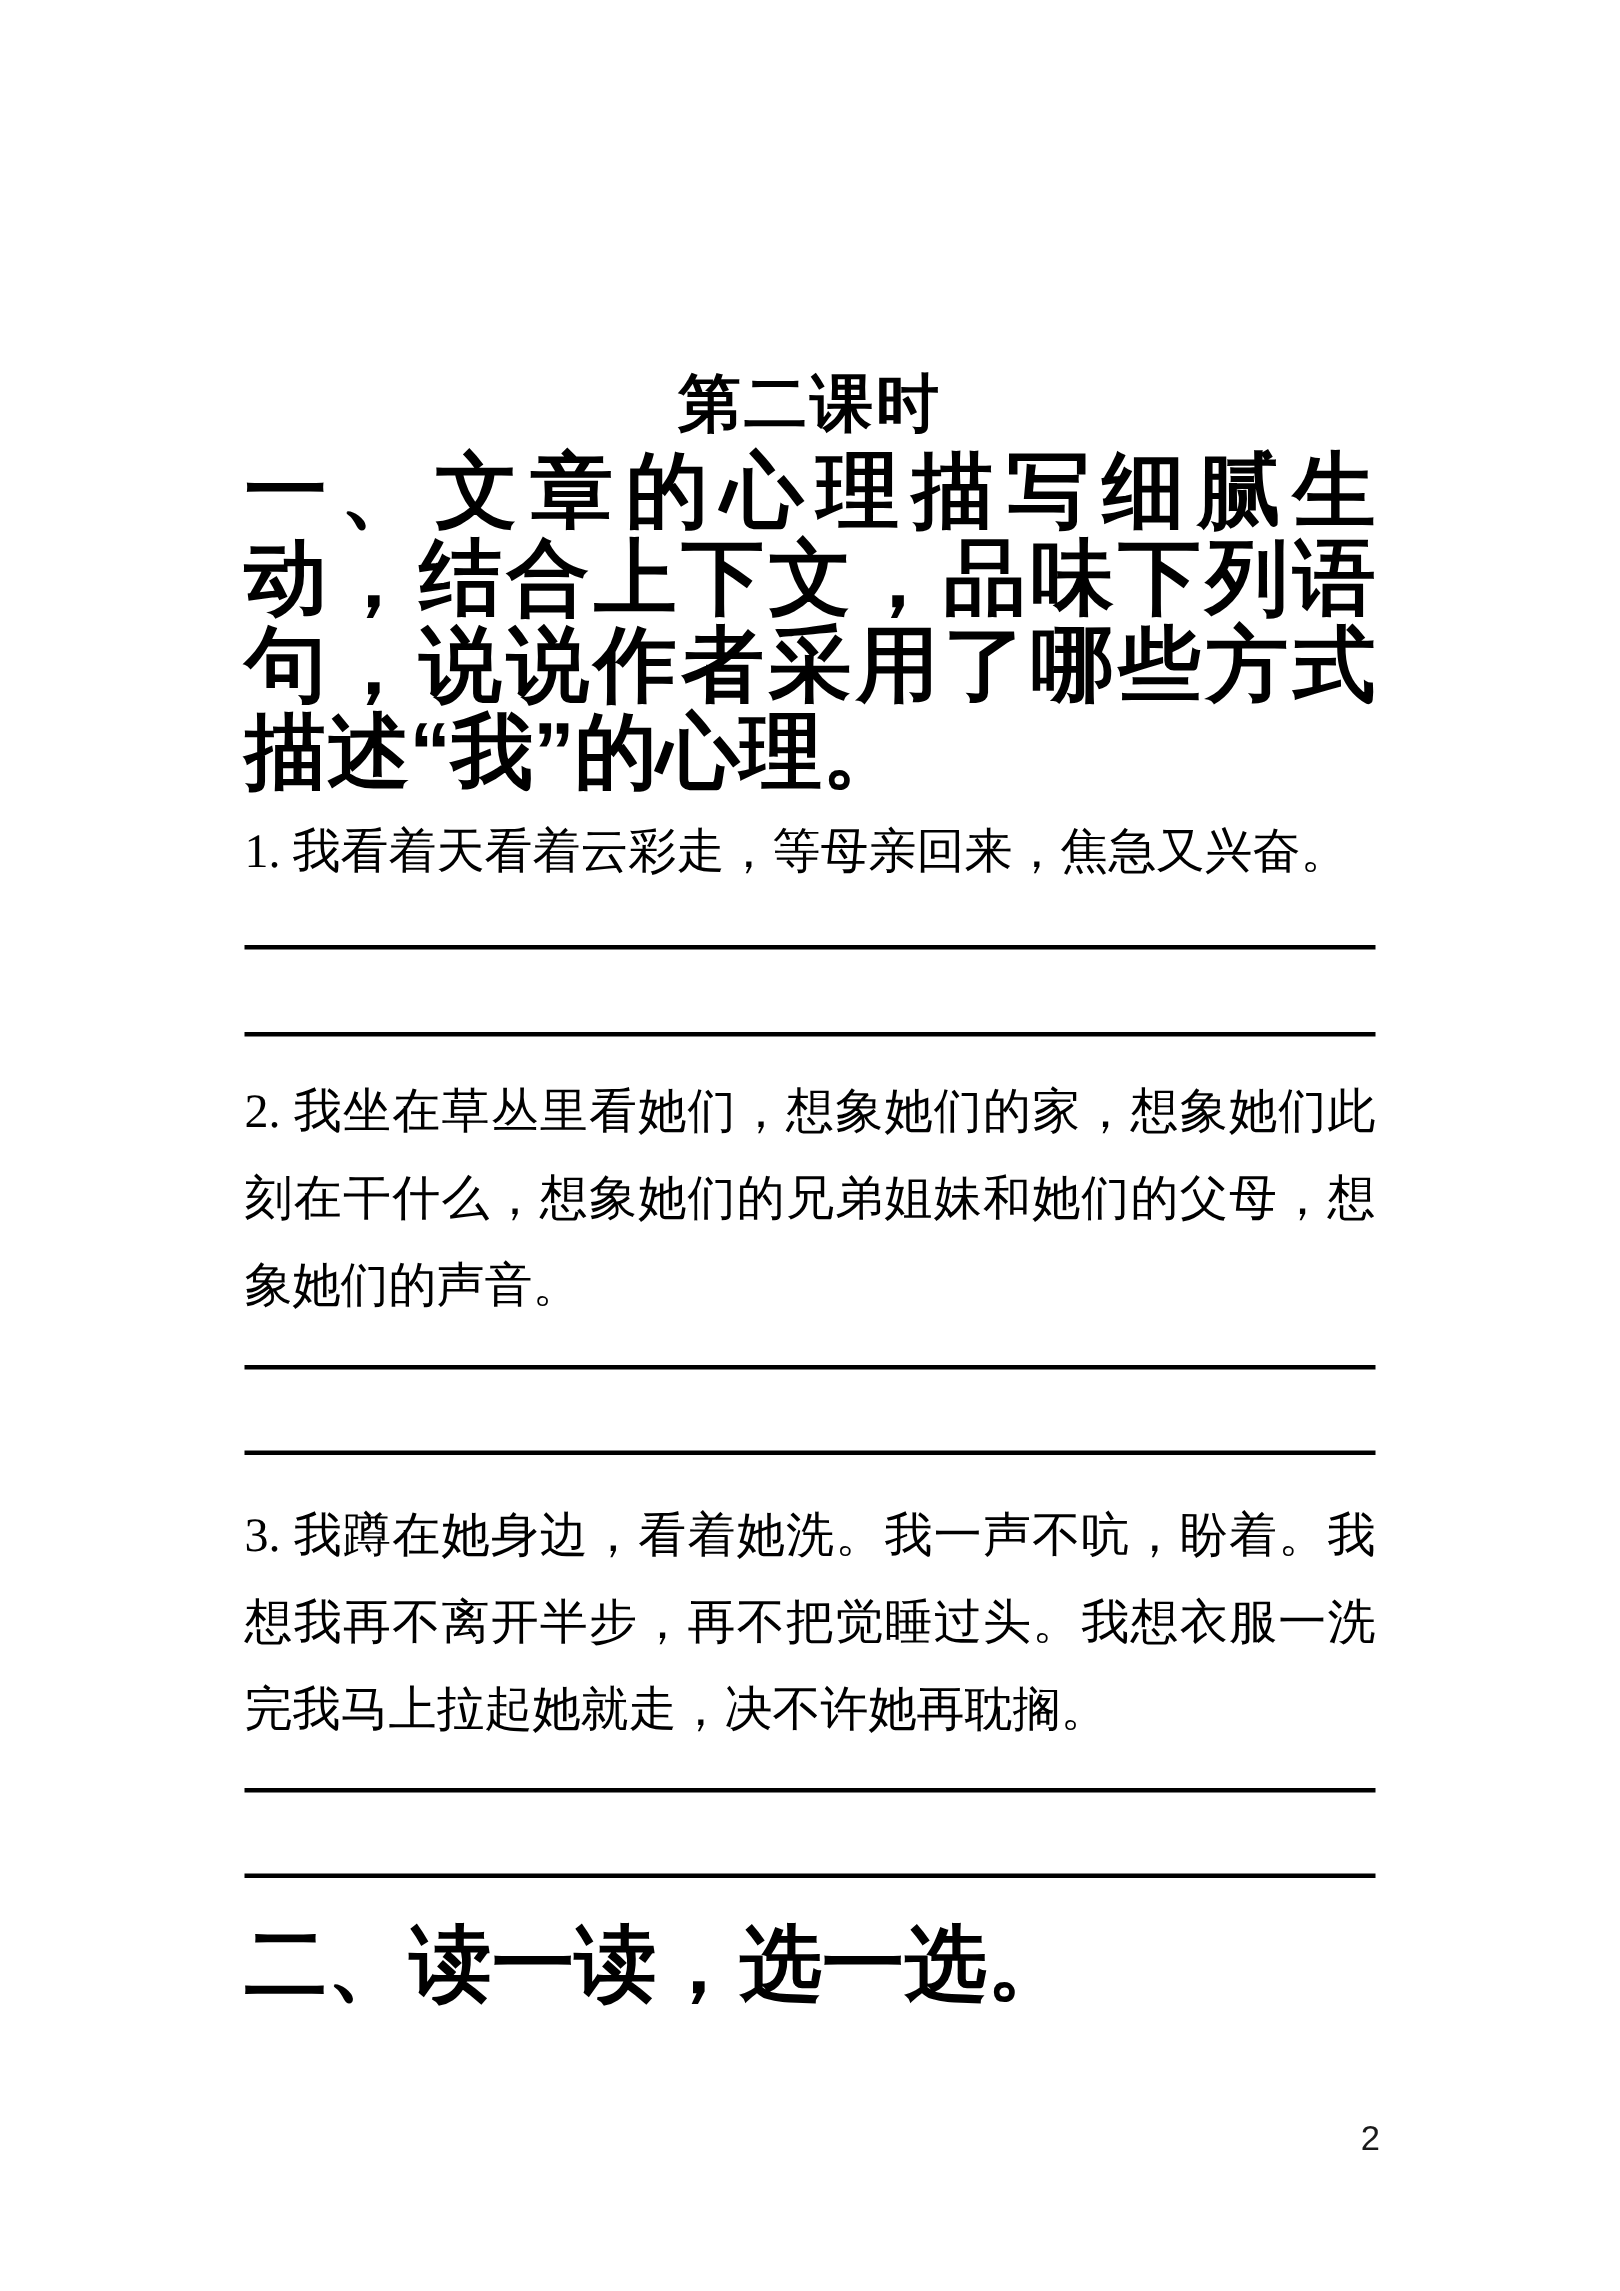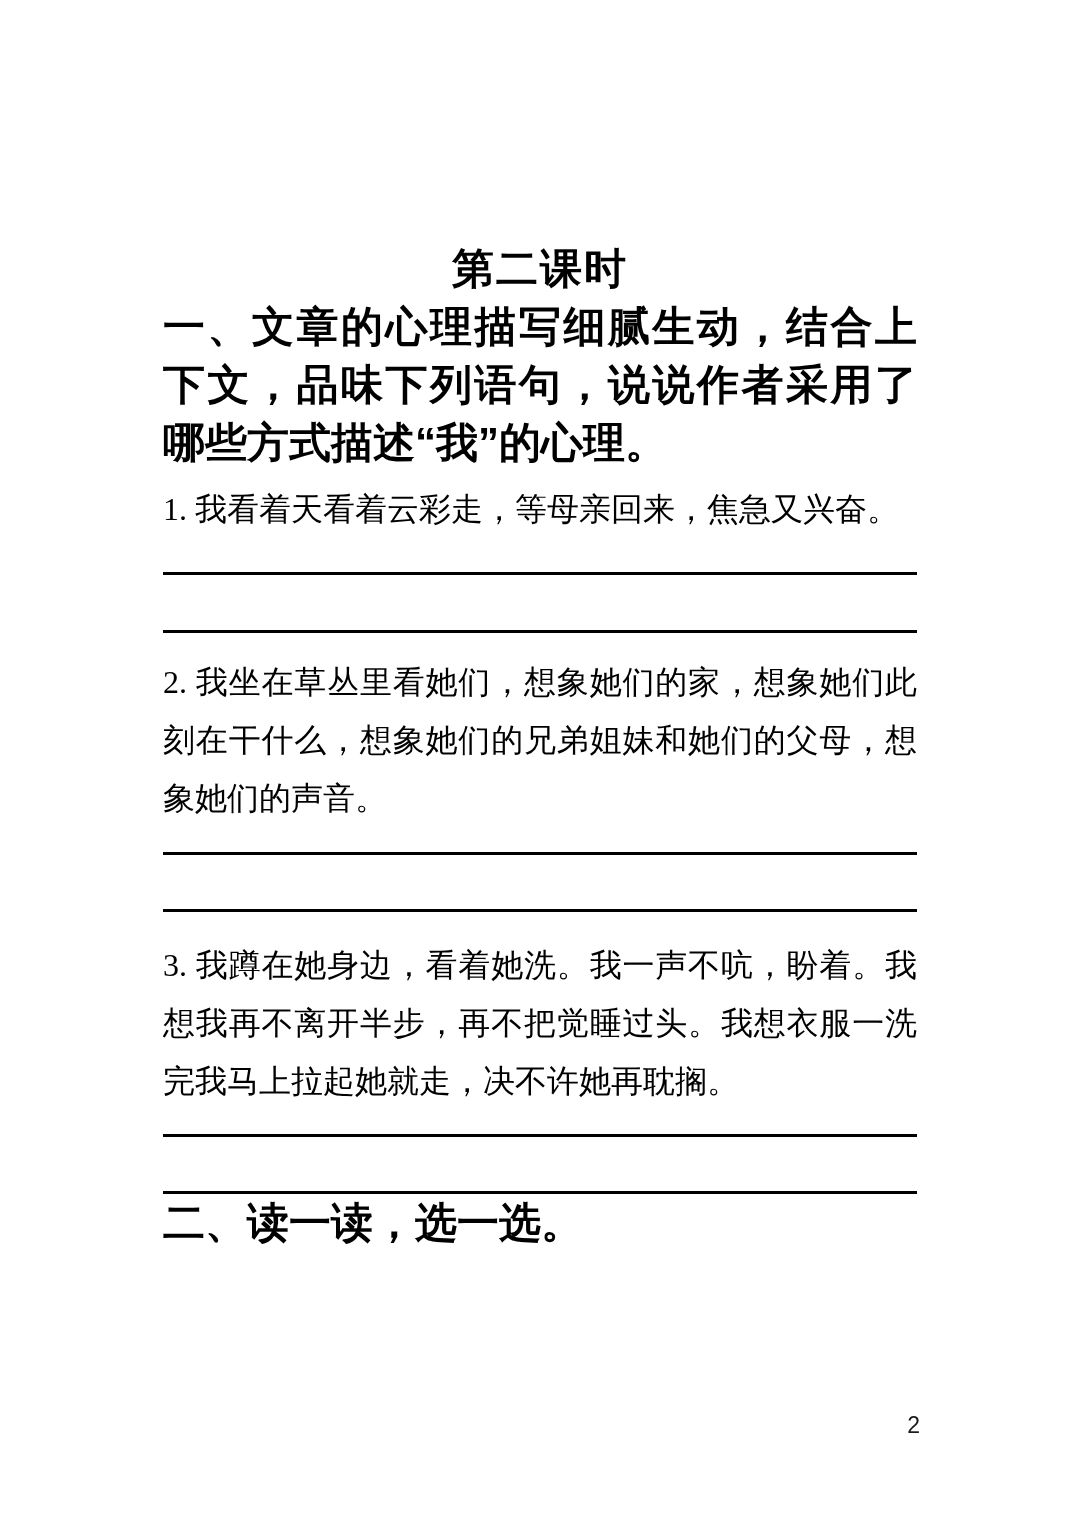--- a/index.html
+++ b/index.html
@@ -29,21 +29,21 @@
     font-weight: 700;
     font-size: 42px;
     line-height: 58px;
     text-align: center;
     letter-spacing: 2px;
   }
   .q-heading {
     margin: 0;
     font-family: "Liberation Sans", "DejaVu Sans", sans-serif;
     font-weight: 700;
-    font-size: 42px;
+    font-size: 55px;
     line-height: 58px;
     text-align: justify;
     text-align-last: left;
   }
   .q-item {
     margin: 0;
     font-size: 32px;
     line-height: 58px;
     text-align: justify;
     text-align-last: left;
@@ -56,21 +56,21 @@
     width: 100%;
     border-bottom: 3px solid #000000;
   }
   .ans-line.g1a { height: 34px; }
   .ans-line.g1b { height: 55px; }
   .ans-line.g2a { height: 25px; }
   .ans-line.g2b { height: 54px; }
   .ans-line.g3a { height: 24px; }
   .ans-line.g3b { height: 54px; }
   .q-heading.second {
-    margin-top: 0;
+    margin-top: 28px;
   }
   .page-num {
     position: absolute;
     top: 1412px;
     right: 160px;
     font-family: "Liberation Sans", "DejaVu Sans", sans-serif;
     font-size: 23px;
     line-height: 26px;
     color: #1a1a1a;
   }

